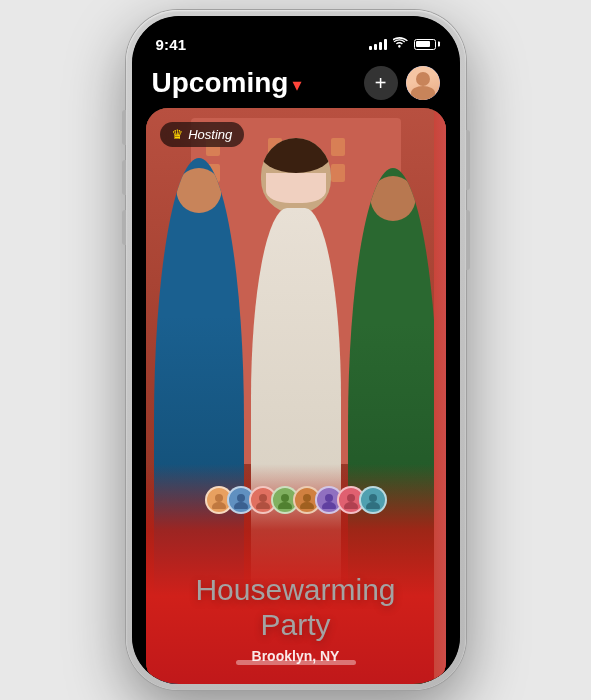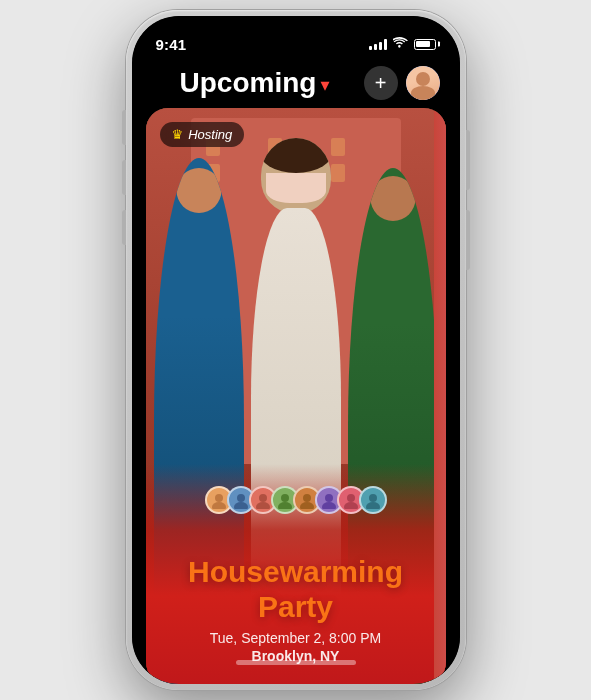--- a/index.html
+++ b/index.html
@@ -167,21 +167,20 @@
       padding: 6px 20px 8px;
       flex-shrink: 0;
       position: relative;
       z-index: 10;
     }
 
     .nav-title-wrapper {
       display: flex;
       align-items: center;
       gap: 4px;
-      margin-left: 28px;
     }
 
     .nav-title {
       font-size: 28px;
       font-weight: 700;
       color: #fff;
     }
 
     .nav-chevron {
       color: #ff453a;
@@ -526,22 +525,22 @@
       bottom: 20px;
       left: 0;
       right: 0;
       text-align: center;
       z-index: 10;
       padding: 0 16px;
     }
 
     .event-title {
       font-size: 30px;
-      font-weight: 700;
-      color: #f97316;
+      font-weight: 400;
+      color: #a3a3a3;
       line-height: 1.15;
       text-shadow: 0 2px 8px rgba(0,0,0,0.3);
       margin-bottom: 6px;
     }
 
     .event-date {
       font-size: 14px;
       color: rgba(255,255,255,0.9);
       font-weight: 400;
       margin-bottom: 2px;
@@ -712,21 +711,20 @@
             </div>
           </div>
 
           <div class="bottom-overlay"></div>
 
           <div class="event-details">
             <div class="event-title">
               <span>Housewarming</span><br>
               <span>Party</span>
             </div>
-            <div class="event-date">Tue, September 2, 8:00 PM</div>
             <div class="event-location">Brooklyn, NY</div>
           </div>
 
           <div class="next-card-peek"></div>
         </div>
       </div>
 
       <div class="home-indicator">
         <div class="home-bar"></div>
       </div>

